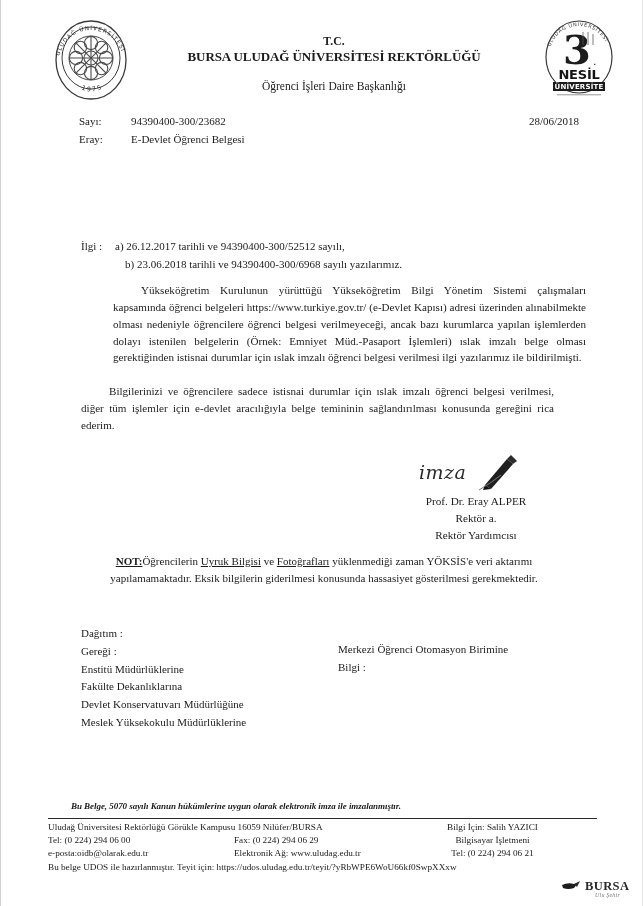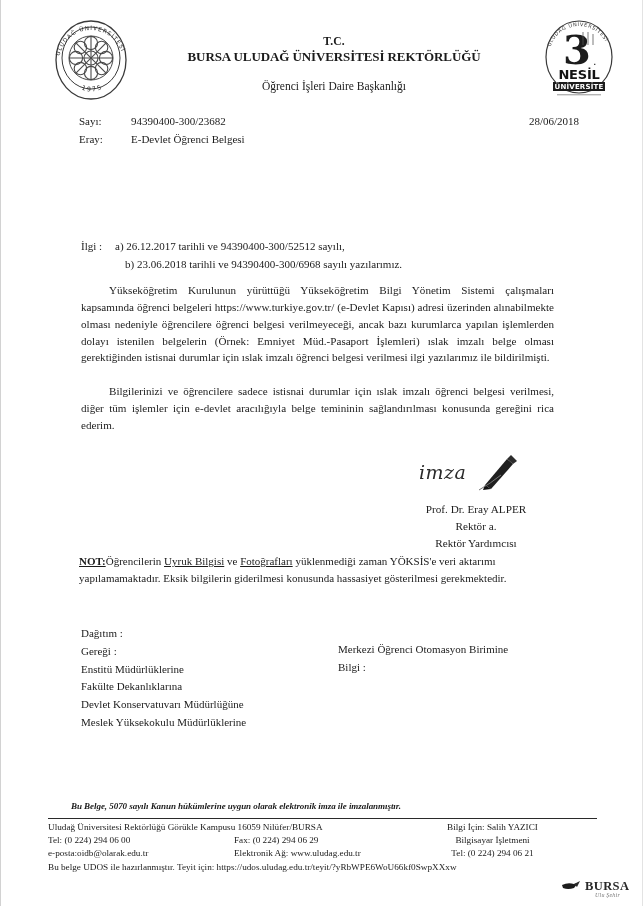--- a/index.html
+++ b/index.html
@@ -96,34 +96,34 @@
   .para {
     position: absolute;
     left: 80px;
     width: 473px;
     font-size: 11.1px;
     line-height: 1.52;
     text-align: justify;
     text-indent: 28px;
     text-justify: inter-word;
   }
-  .para-1 { top: 282px; }
+  .para-1 { top: 282px; margin-left: 32px; }
   .para-2 { top: 383px; }
 
   
   .signature-block {
     position: absolute;
     left: 360px; top: 455px;
     width: 230px;
     text-align: center;
   }
   .sig-mark {
     position: relative;
     height: 36px;
-    margin-bottom: 10px;
+    margin-bottom: 2px;
   }
   .sig-word {
     font-family: "DejaVu Serif", serif;
     font-style: italic;
     font-size: 19px;
     letter-spacing: .5px;
     color: #2a2a2a;
     position: absolute;
     left: 58px; top: 6px;
   }
@@ -140,21 +140,21 @@
     line-height: 1.5;
   }
 
   
   .note {
     position: absolute;
     left: 78px; top: 553px;
     width: 490px;
     font-size: 11px;
     line-height: 1.58;
-    text-align: left;
+    text-align: center;
   }
   .note b { font-weight: bold; }
   .u { text-decoration: underline; }
 
   
   .dist {
     position: absolute;
     left: 80px; top: 625px;
     font-size: 11px;
     line-height: 1.62;

